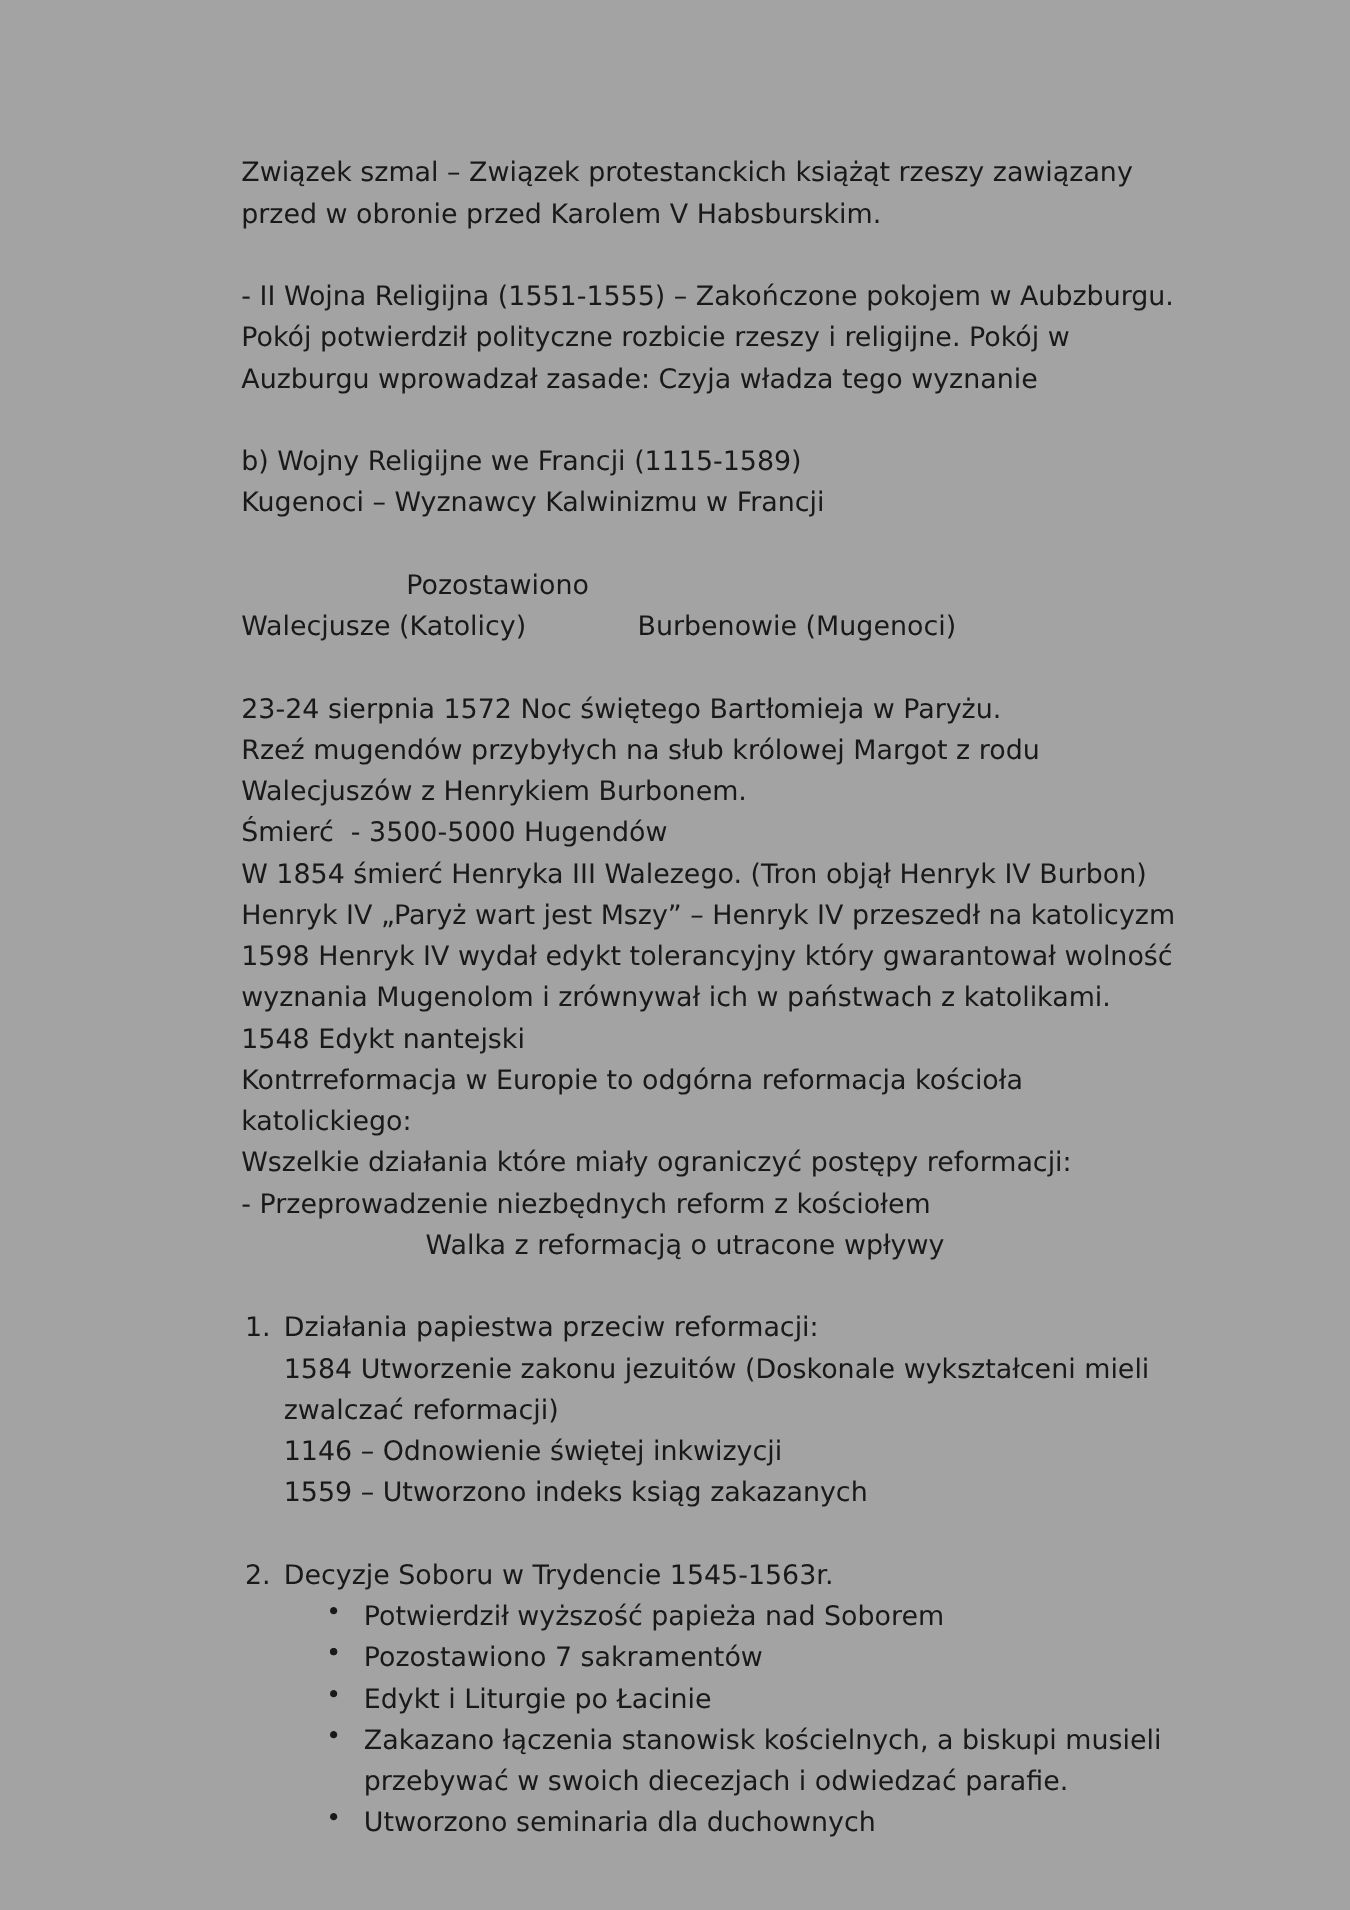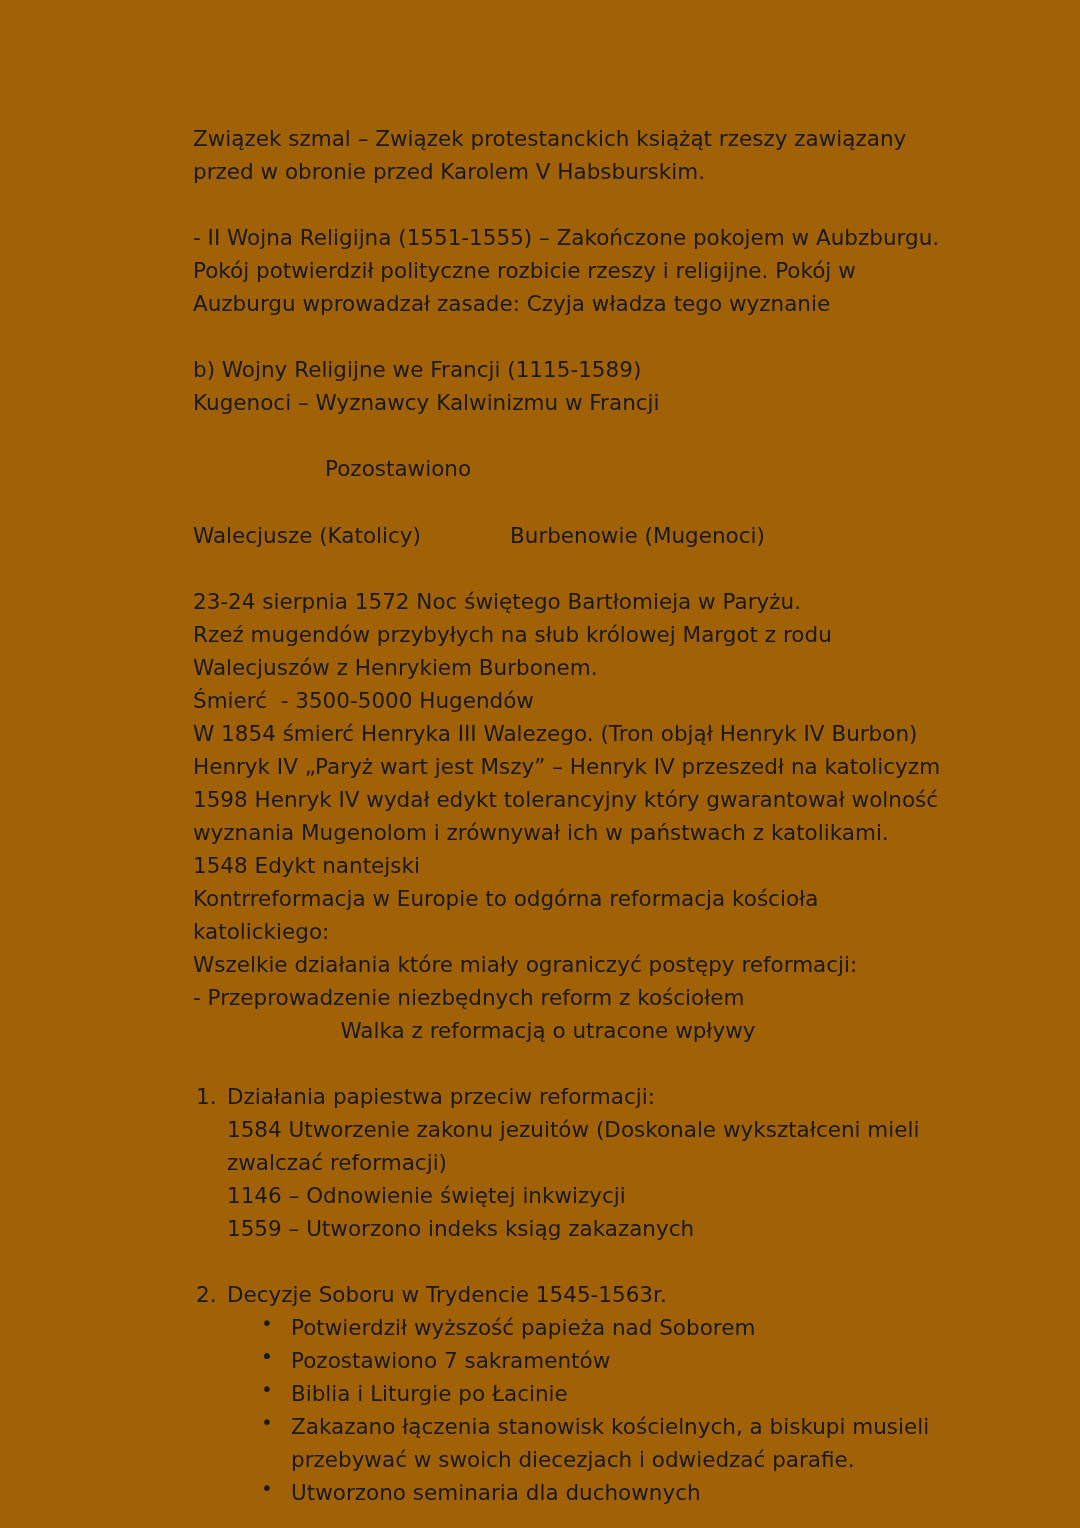--- a/index.html
+++ b/index.html
@@ -7,21 +7,21 @@
     padding: 0;
     background: #ffffff;
   }
   body {
     font-family: "DejaVu Sans", "Liberation Sans", sans-serif;
   }
   .page {
     position: relative;
     width: 1080px;
     height: 1528px;
-    background: #a16207;
+    background: #a3a3a3;
     overflow: hidden;
     box-sizing: border-box;
   }
   .doc-body {
     position: absolute;
     left: 193px;
     top: 122px;
     width: 760px;
     color: #191919;
     font-size: 21.5px;
@@ -33,29 +33,27 @@
   }
   .blank {
     height: 33px;
   }
   .indent-tab {
     display: inline-block;
     width: 132px;
   }
   .two-col {
     display: flex;
-    align-items: flex-end;
   }
   .two-col .c1 {
     width: 317px;
     flex: 0 0 317px;
   }
   .two-col .c2 {
     flex: 1 1 auto;
-    margin-top: 34px;
   }
   .heading-center {
     text-align: center;
     font-weight: normal;
     margin: 0;
     padding-right: 50px;
   }
   
   .num-list {
     margin: 0;
@@ -164,21 +162,21 @@
         </li>
         <li class="bullet-item">
           <span class="bullet-dot">•</span>
         </li>
         <li class="bullet-item">
           <span class="bullet-dot">•</span>
           <span>Pozostawiono 7 sakramentów</span>
         </li>
         <li class="bullet-item">
           <span class="bullet-dot">•</span>
-          <span>Biblia i Liturgie po Łacinie</span>
+          <span>Edykt i Liturgie po Łacinie</span>
         </li>
         <li class="bullet-item">
           <span class="bullet-dot">•</span>
           <span>Zakazano łączenia stanowisk kościelnych, a biskupi musieli przebywać w swoich diecezjach i odwiedzać parafie.</span>
         </li>
         <li class="bullet-item">
           <span class="bullet-dot">•</span>
           <span>Utworzono seminaria dla duchownych</span>
         </li>
 

